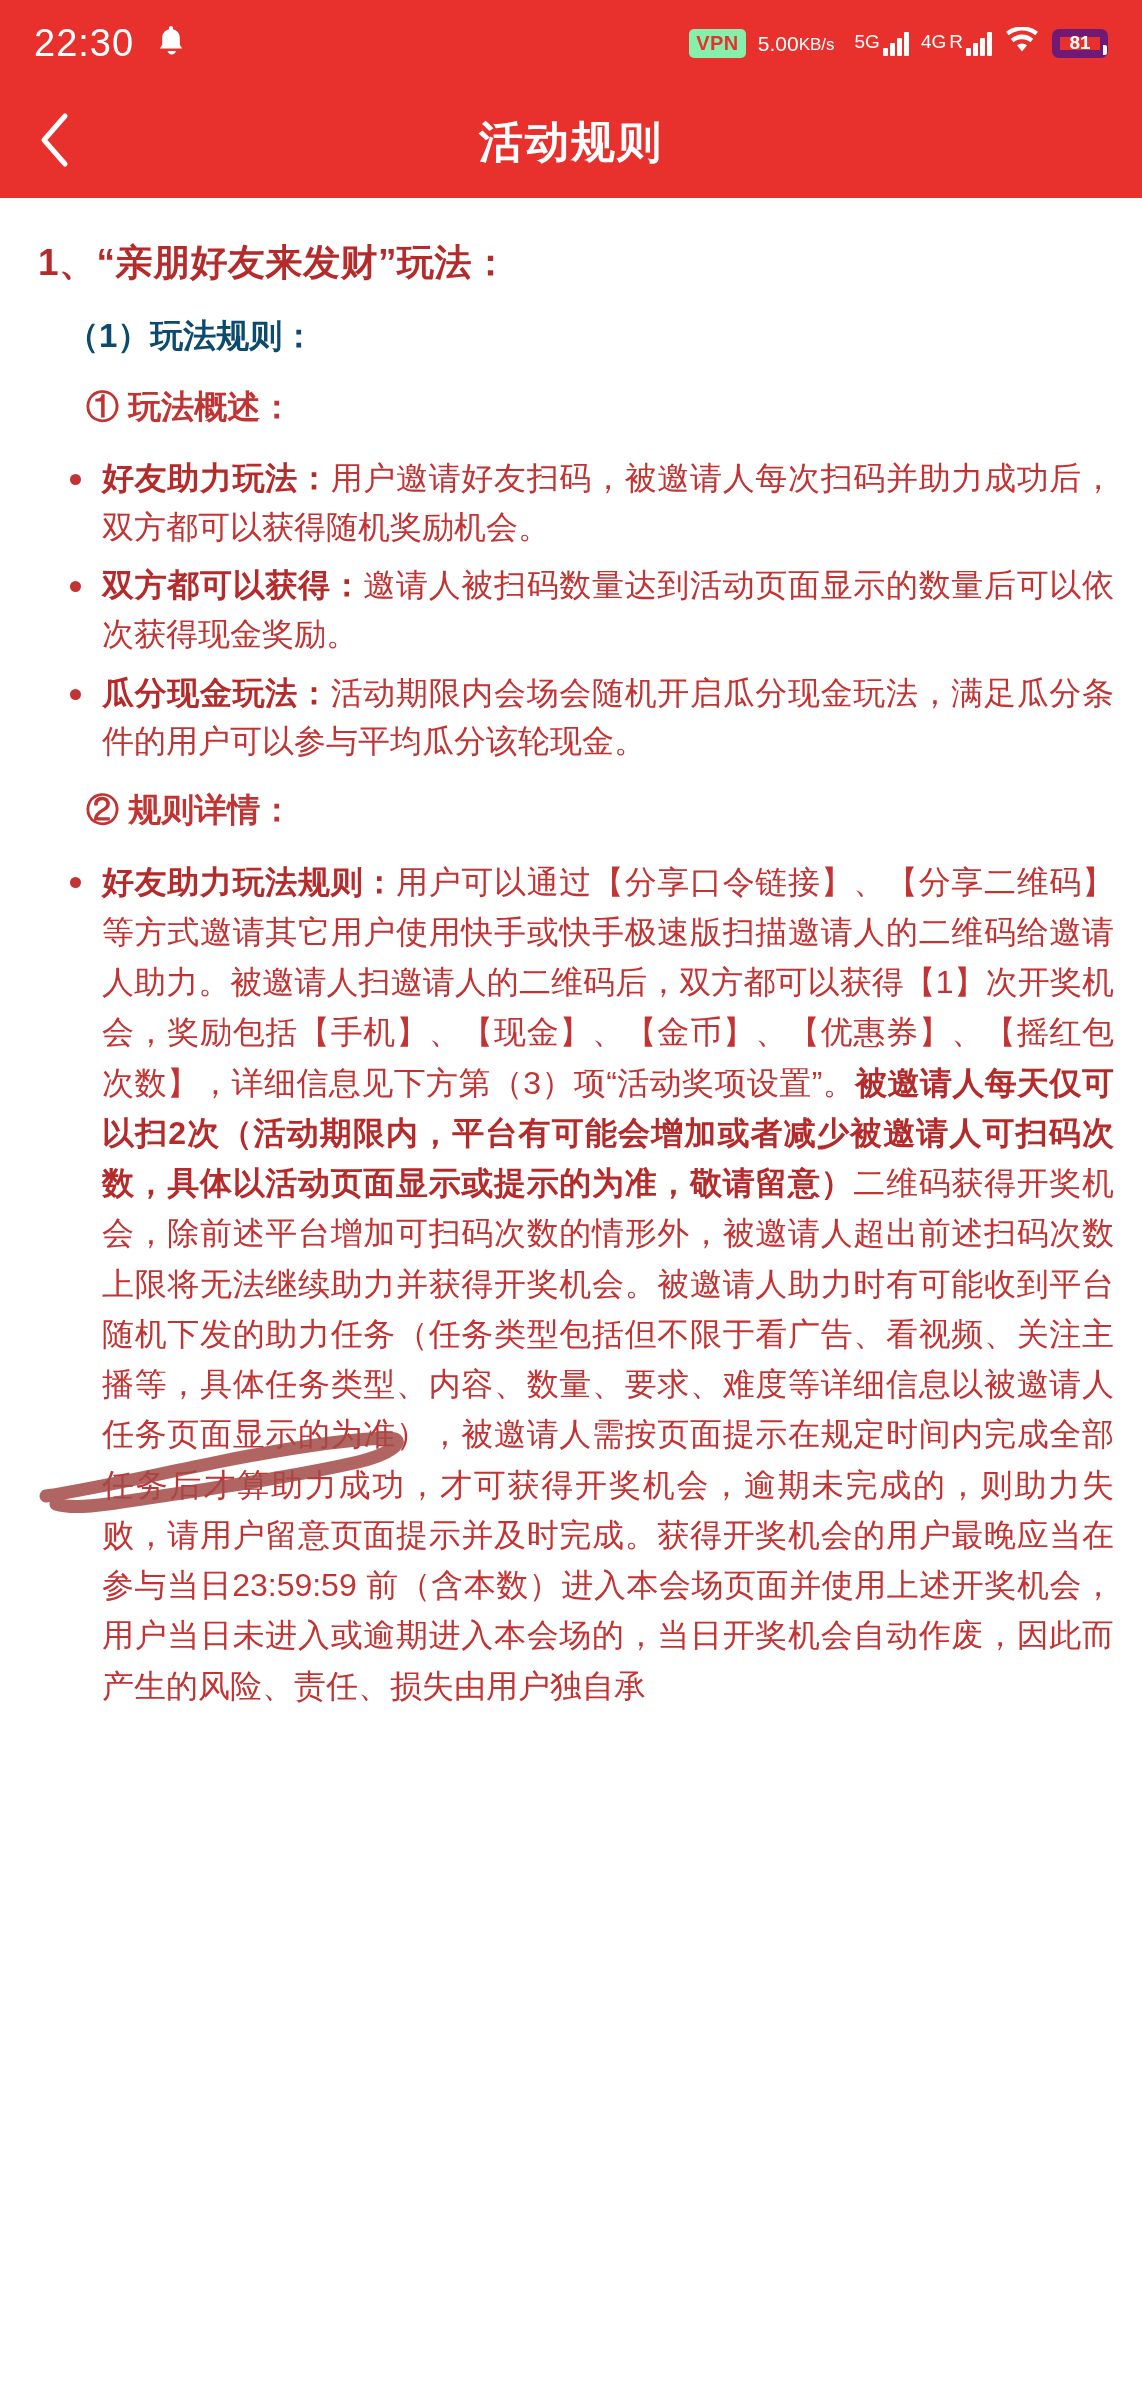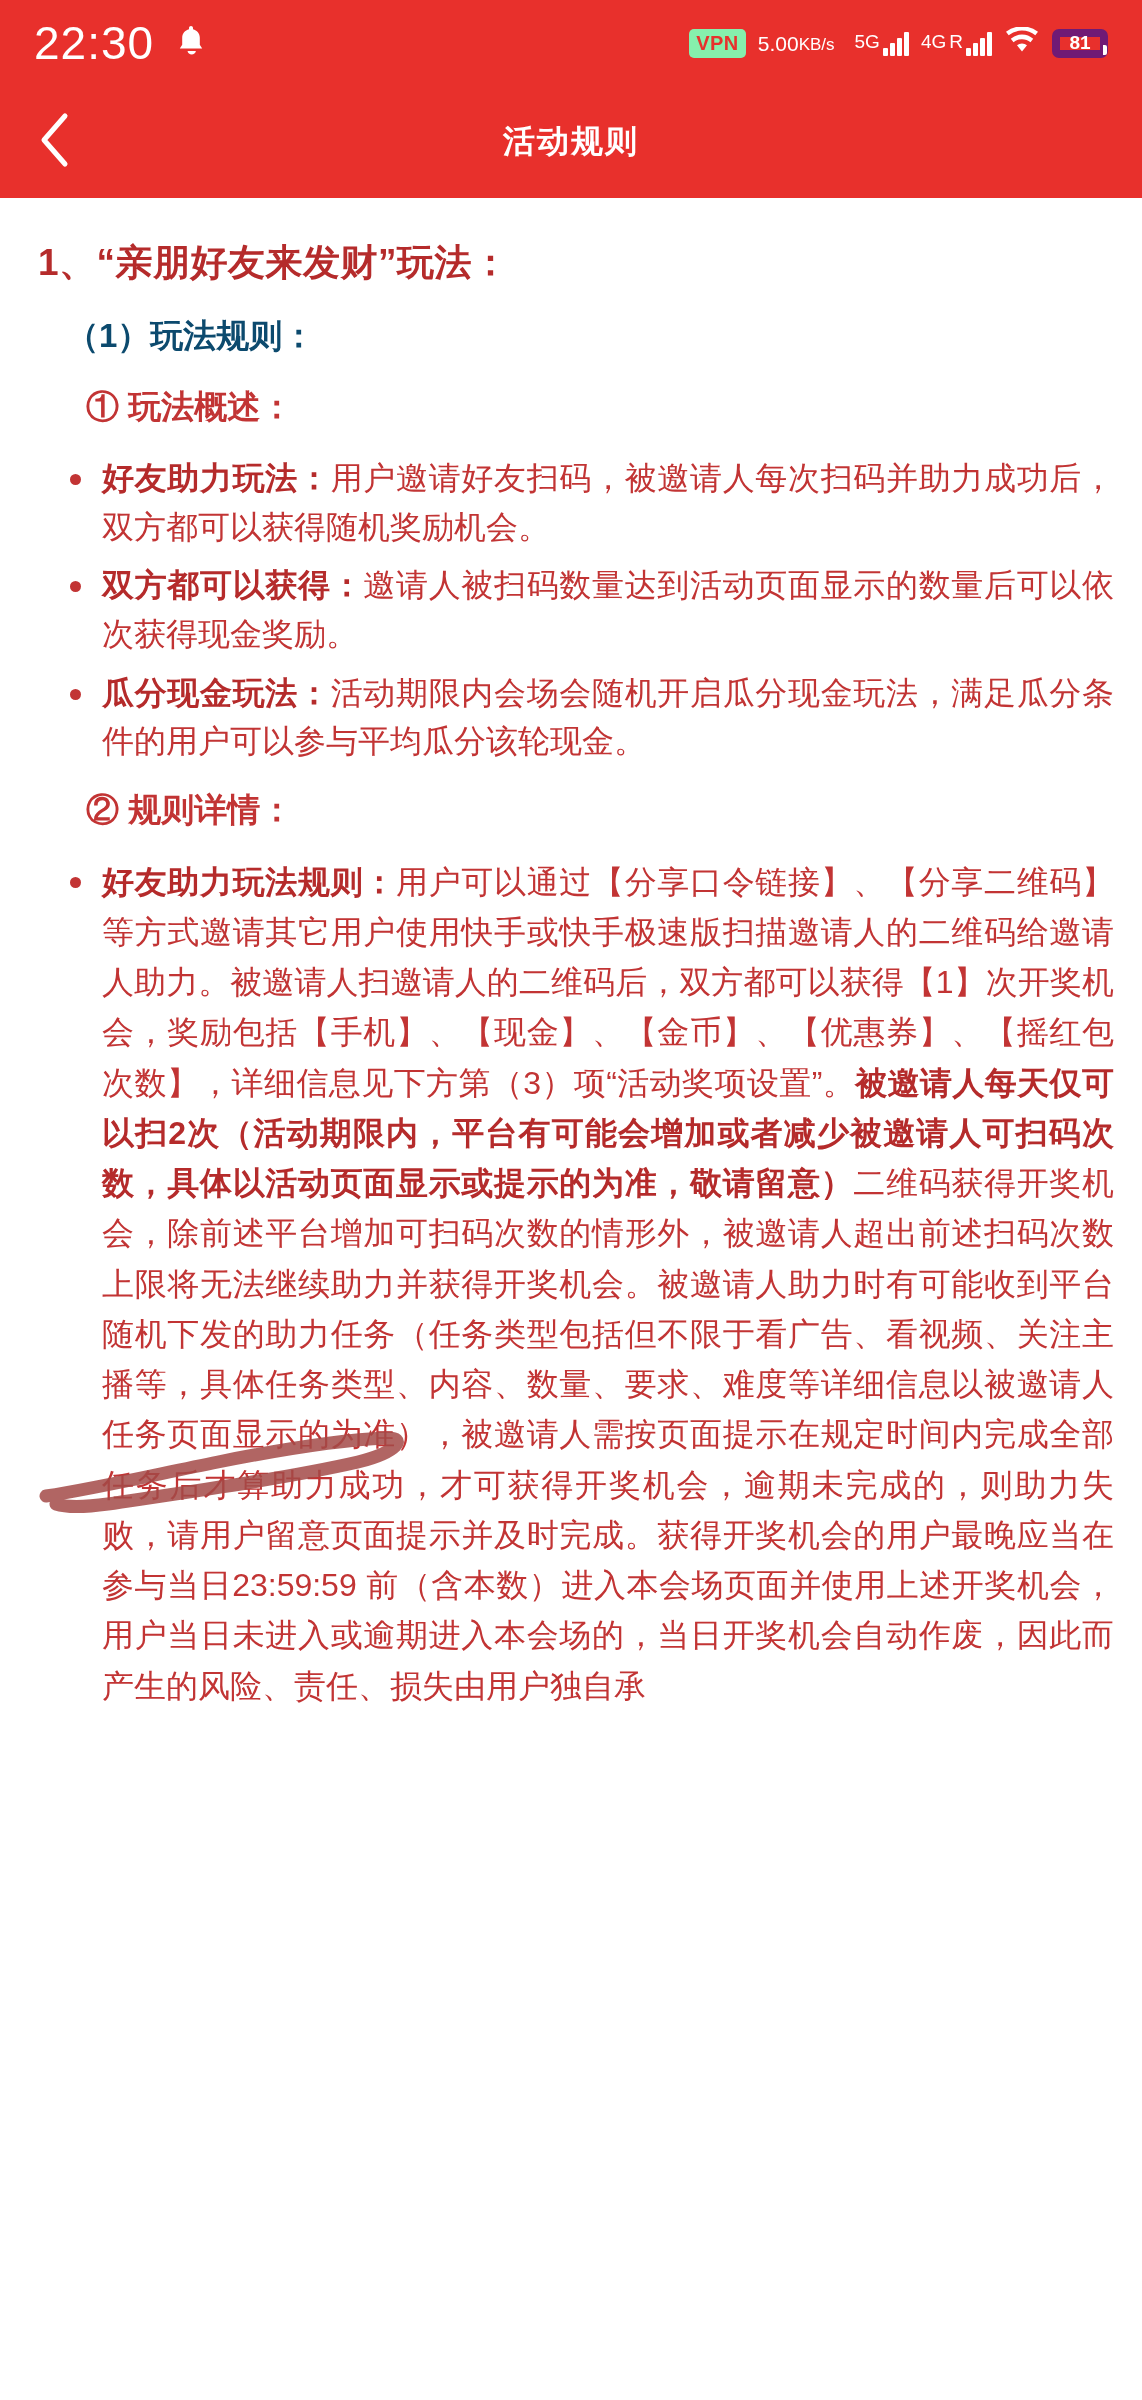--- a/index.html
+++ b/index.html
@@ -25,21 +25,21 @@
     padding: 0 34px;
     box-sizing: border-box;
     position: relative;
   }
   .status-left {
     display: flex;
     align-items: center;
     gap: 22px;
   }
   .status-time {
-    font-size: 46px;
+    font-size: 38px;
     letter-spacing: 1px;
     font-weight: 400;
   }
   .bell-icon { display: block; }
   .status-right {
     margin-left: auto;
     display: flex;
     align-items: center;
     gap: 12px;
   }
@@ -120,21 +120,21 @@
     display: flex;
     align-items: center;
     justify-content: center;
   }
   .appbar-title {
     position: absolute;
     left: 0;
     right: 0;
     text-align: center;
     color: #ffffff;
-    font-size: 32px;
+    font-size: 44px;
     font-weight: bold;
     letter-spacing: 2px;
     pointer-events: none;
   }
 
   
   .content {
     padding: 26px 28px 0 38px;
     box-sizing: border-box;
     color: #c23434;

